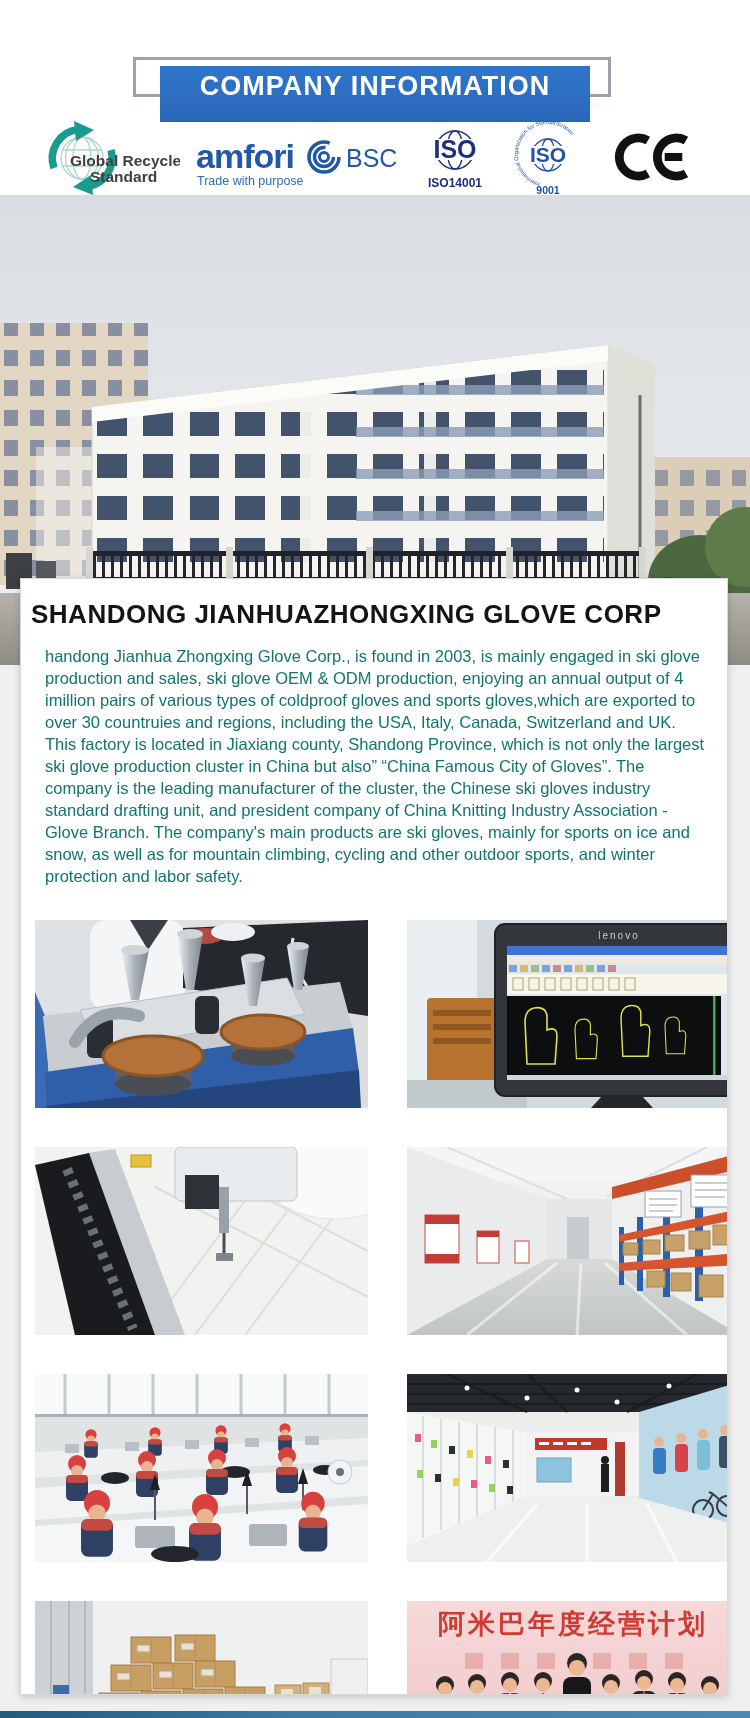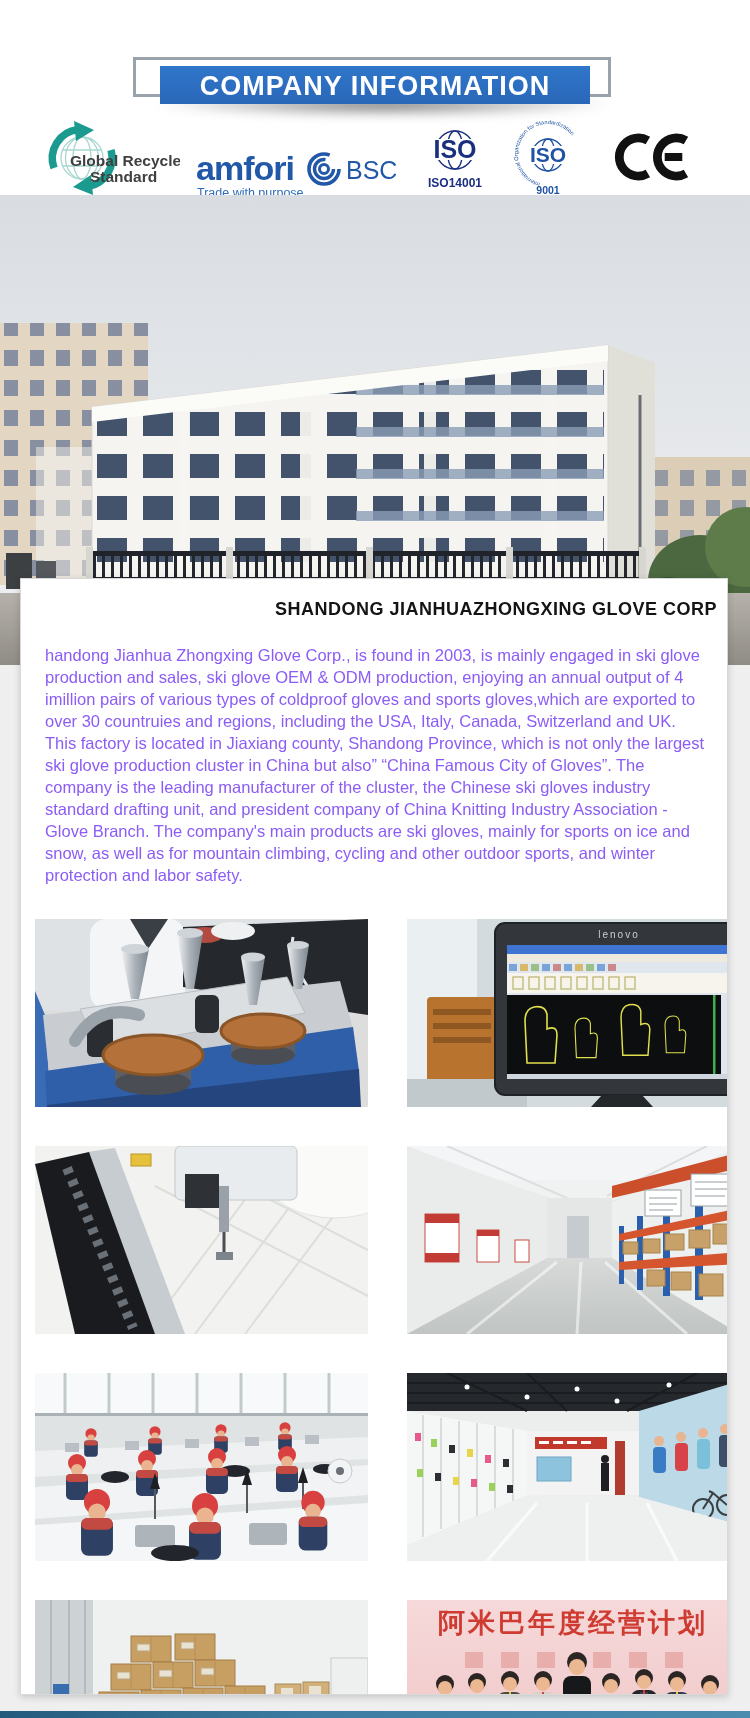--- a/index.html
+++ b/index.html
@@ -2,37 +2,37 @@
 <html><head>
 <meta charset="utf-8">
 <style>
   html,body{margin:0;padding:0;background:#ffffff;}
   body{font-family:"Liberation Sans","DejaVu Sans",sans-serif;}
   .page{position:relative;width:750px;height:1718px;margin:0 auto;background:#ffffff;overflow:hidden;}
 
   
   .banner-back{position:absolute;left:133px;top:57px;width:472px;height:34px;background:#ffffff;border:3px solid #9aa3ab;}
   .banner-shadow{position:absolute;left:150px;top:98px;width:466px;height:20px;background:radial-gradient(ellipse at 50% 30%,rgba(20,20,20,.55),rgba(20,20,20,0) 70%);filter:blur(5px);}
-  .banner-front{position:absolute;left:160px;top:66px;width:430px;height:38px;background:linear-gradient(#2f76ca,#2a67b8);color:#fff;font-size:27px;font-weight:bold;letter-spacing:1px;text-align:center;line-height:41px;}
+  .banner-front{position:absolute;left:160px;top:66px;width:430px;height:56px;background:linear-gradient(#2f76ca,#2a67b8);color:#fff;font-size:27px;font-weight:bold;letter-spacing:1px;text-align:center;line-height:41px;}
 
   
   .logos{position:absolute;left:0;top:112px;width:750px;height:84px;}
   .logo{position:absolute;}
   .logo svg{display:block;}
 
   
   .building{position:absolute;left:0;top:195px;width:750px;height:470px;}
 
   
   .lower-bg{position:absolute;left:0;top:665px;width:750px;height:1046px;background:#efefef;}
 
   
   .card{position:absolute;left:20px;top:578px;width:708px;height:1117px;background:#ffffff;border:1px solid #d9d9d9;box-shadow:0 2px 7px rgba(0,0,0,.18);box-sizing:border-box;overflow:hidden;}
-  .card-title{margin:20px 10px 0;text-align:right;font-size:18px;font-weight:bold;letter-spacing:.5px;color:#141414;}
-  .card-desc{margin:24px 16px 0 24px;font-size:16.5px;line-height:22px;color:#8b5cf6;}
+  .card-title{margin:20px 10px 0;text-align:left;font-size:26px;font-weight:bold;letter-spacing:.5px;color:#141414;}
+  .card-desc{margin:15px 16px 0 24px;font-size:16.5px;line-height:22px;color:#0f766e;}
 
   .photo-grid{margin:33px 11px 0 14px;display:grid;grid-template-columns:333px 333px;column-gap:15px;row-gap:8px;gap:39px;}
   .photo-grid svg{display:block;background:#dddddd;}
 
   
   .bottom-bar{position:absolute;left:0;top:1711px;width:750px;height:7px;background:linear-gradient(90deg,#235a7c,#3d7ba2 40%,#4b8bb0);}
 </style>
 </head>
 <body>
 
@@ -57,21 +57,21 @@
           <path d="M22,48 A29,29 0 0 1 46,9.5"></path>
           <path d="M79,30 A29,29 0 0 1 56,66.5"></path>
         </g>
         <polygon points="42,1 62,10 44,21" fill="#1b9a8f"></polygon>
         <polygon points="61,75 41,67 59,55" fill="#1b9a8f"></polygon>
         <text x="38" y="46" font-size="15.5" font-weight="bold" fill="#3f3f3f">Global Recycled</text>
         <text x="58" y="62" font-size="15.5" font-weight="bold" fill="#3f3f3f">Standard</text>
       </svg>
     </div>
 
-    <div class="logo" style="left:196px;top:20px;margin-top:12px;">
+    <div class="logo" style="left:196px;top:20px;">
       <svg width="200" height="56" viewBox="0 0 200 56">
         <text x="0" y="36" font-size="34" font-weight="bold" letter-spacing="-1" fill="#2158a8">amfori</text>
         <g stroke="#2158a8" fill="none">
           <circle cx="128" cy="25" r="15" stroke-width="3.6" stroke-dasharray="76 18"></circle>
           <circle cx="128" cy="25" r="9.5" stroke-width="3.4" stroke-dasharray="46 14"></circle>
           <circle cx="128" cy="25" r="4.5" stroke-width="3"></circle>
         </g>
         <text x="150" y="35" font-size="25" fill="#2158a8">BSCI</text>
         <text x="1" y="53" font-size="12.5" fill="#2f6cb8">Trade with purpose</text>
       </svg>

